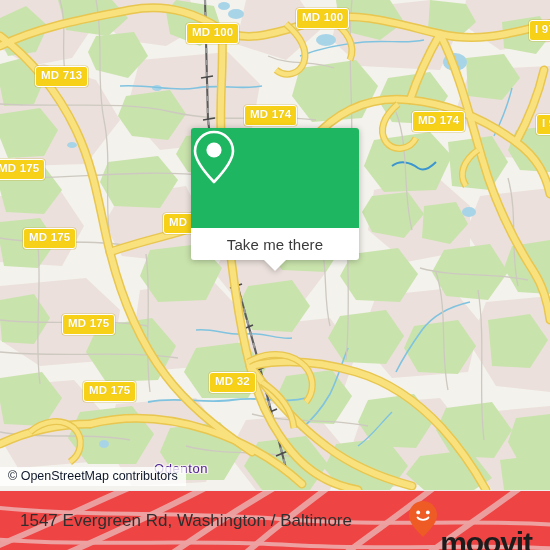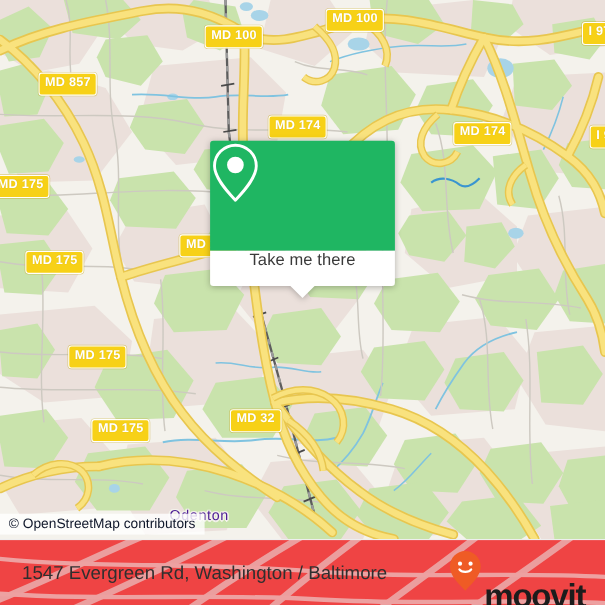--- a/index.html
+++ b/index.html
@@ -54,21 +54,21 @@
   #popup-head{
     background:#1fb662;
     height:100px;
     border-radius:3px 3px 0 0;
     display:flex;align-items:center;justify-content:center;
   }
   #popup-body{
     background:#ffffff;
     border-radius:0 0 3px 3px;
     height:32px;
-    display:flex;justify-content:center;
+    display:flex;align-items:center;justify-content:center;
     position:relative;
   }
   #popup-label{
     color:#3a3a3a;
     font-size:15px;
     letter-spacing:.1px;
   }
   #popup-tail{
     position:absolute;
     left:50%;top:100%;
@@ -323,21 +323,21 @@
           <path d="M30,432 C44,420 62,418 74,428 C84,438 82,454 70,462"></path>
           <path d="M478,150 C464,160 458,174 466,186"></path>
         </g>
 
       </g>
     </svg>
 
     <div>
       <div class="shield" style="left:186px;top:23px;">MD 100</div>
       <div class="shield" style="left:296px;top:8px;">MD 100</div>
-      <div class="shield" style="left:35px;top:66px;">MD 857</div>
+      <div class="shield" style="left:35px;top:66px;">MD 713</div>
       <div class="shield" style="left:244px;top:105px;">MD 174</div>
       <div class="shield" style="left:412px;top:111px;">MD 174</div>
       <div class="shield" style="left:529px;top:20px;">I 97</div>
       <div class="shield" style="left:536px;top:114px;">I 9</div>
       <div class="shield" style="left:-8px;top:159px;">MD 175</div>
       <div class="shield" style="left:23px;top:228px;">MD 175</div>
       <div class="shield" style="left:163px;top:213px;">MD 175</div>
       <div class="shield" style="left:62px;top:314px;">MD 175</div>
       <div class="shield" style="left:83px;top:381px;">MD 175</div>
       <div class="shield" style="left:209px;top:372px;">MD 32</div>

